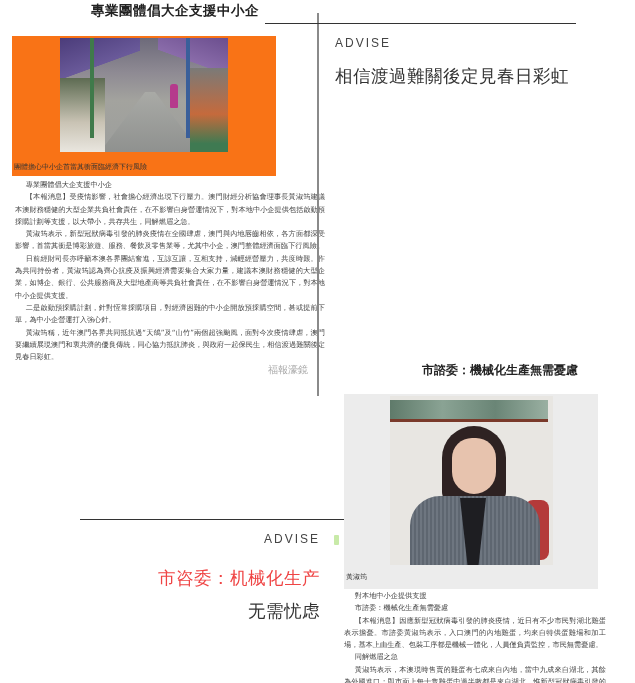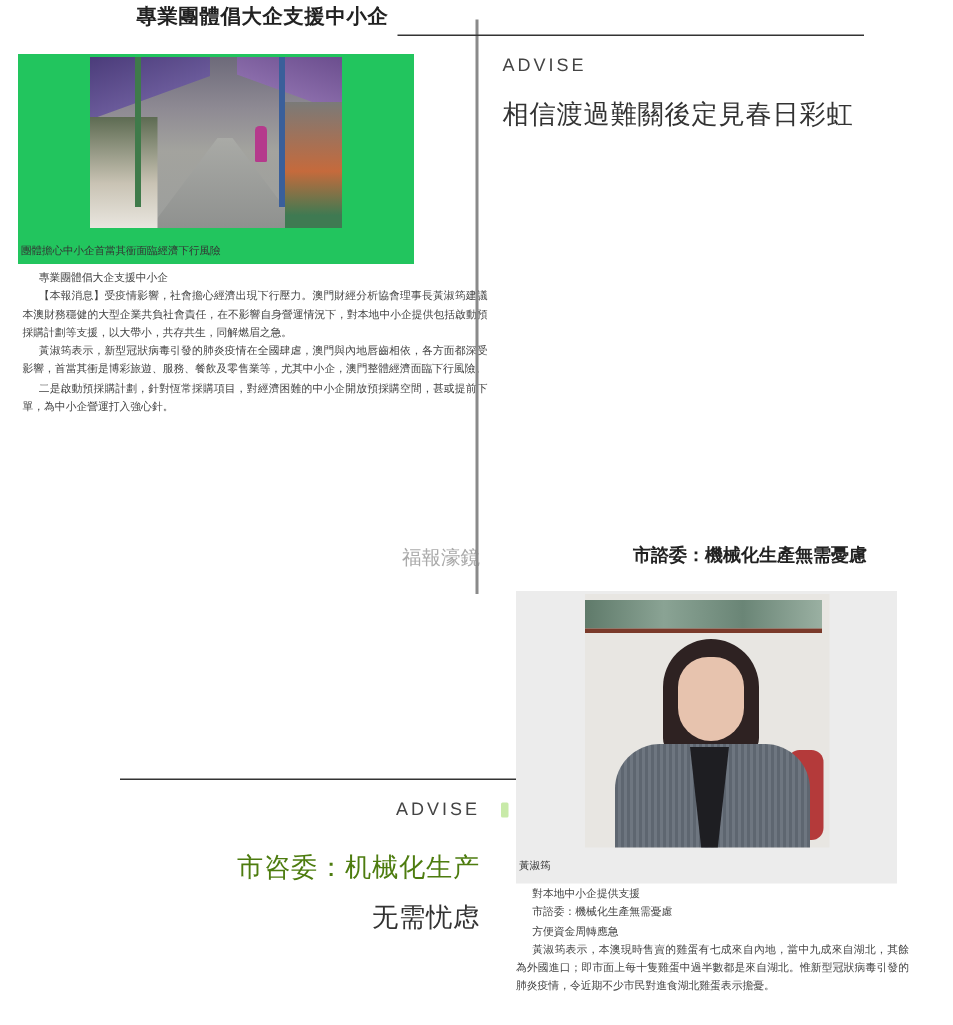--- a/index.html
+++ b/index.html
@@ -7,21 +7,21 @@
   body { position: relative; font-family: "DejaVu Sans", "Liberation Sans", sans-serif; color: #333; }
 
   .abs { position: absolute; }
 
   
   .clip1-title {
     left: 60px; top: 2px; width: 230px; text-align: center;
     font-size: 13.5px; font-weight: bold; color: #222; letter-spacing: 0.5px;
   }
   .clip1-photobox {
-    left: 12px; top: 36px; width: 264px; height: 140px; background: #22c55e;
+    left: 12px; top: 36px; width: 264px; height: 140px; background: #f97316;
   }
   .clip1-photo {
     position: absolute; left: 48px; top: 2px; width: 168px; height: 114px; overflow: hidden;
     background: linear-gradient(180deg, #6d6a7a 0%, #8e8a93 30%, #a3a39e 55%, #9c9e9c 100%);
   }
   .clip1-photo .awning-l { position:absolute; left:0; top:0; width:80px; height:40px;
     background: linear-gradient(160deg,#4b3c7a 0%,#6a5a9a 60%,transparent 61%); }
   .clip1-photo .awning-r { position:absolute; right:0; top:0; width:70px; height:36px;
     background: linear-gradient(200deg,#6b4e8e 0%,#8a6caa 60%,transparent 61%); }
   .clip1-photo .road { position:absolute; left:40px; bottom:0; width:100px; height:60px;
@@ -47,21 +47,21 @@
   .hline-top { left: 265px; top: 23px; width: 311px; height: 1px; background: #333; }
   .hline-bottom { left: 80px; top: 519px; width: 265px; height: 1px; background: #333; }
   .green-mark { left: 334px; top: 535px; width: 5px; height: 10px; background: #c8eaa8; border-radius: 1px; }
 
   
   .advise-top { left: 335px; top: 36px; font-size: 12px; letter-spacing: 2px; color: #444; font-family: "Liberation Sans", sans-serif; }
   .heading-top { left: 335px; top: 64px; font-size: 17.5px; color: #333; letter-spacing: 0.5px; }
 
   
   .advise-bottom { right: 315px; top: 532px; font-size: 12px; letter-spacing: 2px; color: #444; text-align: right; font-family: "Liberation Sans", sans-serif; }
-  .heading-bottom-1 { right: 315px; top: 566px; font-size: 17.5px; color: #4d7c0f; text-align: right; letter-spacing: 0.5px; margin-left: 33px; }
+  .heading-bottom-1 { right: 315px; top: 566px; font-size: 17.5px; color: #ef4444; text-align: right; letter-spacing: 0.5px; margin-left: 33px; }
   .heading-bottom-2 { right: 315px; top: 599px; font-size: 17.5px; color: #333; text-align: right; letter-spacing: 0.5px; }
 
   
   .clip2-title {
     left: 400px; top: 362px; width: 200px; text-align: center;
     font-size: 12px; font-weight: bold; color: #222;
   }
   .clip2-photobox { left: 344px; top: 394px; width: 254px; height: 195px; background: #ececec; }
   .clip2-photo {
     position: absolute; left: 46px; top: 2px; width: 163px; height: 169px; overflow: hidden;
@@ -97,23 +97,25 @@
     <div class="pole2"></div>
     <div class="person"></div>
   </div>
   <div class="clip1-caption">團體擔心中小企首當其衝面臨經濟下行風險</div>
 </div>
 
 <div class="abs clip1-body">
   <p>專業團體倡大企支援中小企</p>
   <p>【本報消息】受疫情影響，社會擔心經濟出現下行壓力。澳門財經分析協會理事長黃淑筠建議本澳財務穩健的大型企業共負社會責任，在不影響自身營運情況下，對本地中小企提供包括啟動預採購計劃等支援，以大帶小，共存共生，同解燃眉之急。</p>
   <p>黃淑筠表示，新型冠狀病毒引發的肺炎疫情在全國肆虐，澳門與內地唇齒相依，各方面都深受影響，首當其衝是博彩旅遊、服務、餐飲及零售業等，尤其中小企，澳門整體經濟面臨下行風險。</p>
+  <p>日前經財司長亦呼籲本澳各界團結奮進，互諒互讓，互相支持，減輕經營壓力，共度時艱。作為共同持份者，黃淑筠認為齊心抗疫及振興經濟需要集合大家力量，建議本澳財務穩健的大型企業，如博企、銀行、公共服務商及大型地產商等共負社會責任，在不影響自身營運情況下，對本地中小企提供支援。</p>
   <p>二是啟動預採購計劃，針對恆常採購項目，對經濟困難的中小企開放預採購空間，甚或提前下單，為中小企營運打入強心針。</p>
+  <p><span>黃淑筠稱，近年澳門各界共同抵抗過“天鴿”及“山竹”兩個超強颱風，面對今次疫情肆虐，澳門要繼續展現澳門和衷共濟的優良傳統，同心協力抵抗肺炎，與政府一起保民生，相信渡過難關後定見春日彩虹。</span></p>
 </div>
-<div class="abs watermark" style="left:268px; top:363px; font-size:13px;">福報濠鏡</div>
+<div class="abs watermark" style="left:268px; top:363px; font-size:10px;">福報濠鏡</div>
 
 <div class="abs vline-top"></div>
 <div class="abs hline-top"></div>
 <div class="abs hline-bottom"></div>
 <div class="abs green-mark"></div>
 
 <div class="abs advise-top">ADVISE</div>
 <div class="abs heading-top">相信渡過難關後定見春日彩虹</div>
 
 <div class="abs advise-bottom">ADVISE</div>
@@ -130,15 +132,16 @@
     <div class="body"></div>
     <div class="shirt"></div>
     <div class="face"></div>
   </div>
   <div class="clip2-caption">黃淑筠</div>
 </div>
 
 <div class="abs clip2-body">
   <p>對本地中小企提供支援</p>
   <p>市諮委：機械化生產無需憂慮</p>
-  <p>方便資金周轉應急</p>
+  <p>【本報消息】因應新型冠狀病毒引發的肺炎疫情，近日有不少市民對湖北雞蛋表示擔憂。市諮委黃淑筠表示，入口澳門的內地雞蛋，均來自特供蛋雞場和加工場，基本上由生產、包裝工序都是機械一體化，人員僅負責監控，市民無需憂慮。</p>
+  <p>同解燃眉之急</p>
   <p>黃淑筠表示，本澳現時售賣的雞蛋有七成來自內地，當中九成來自湖北，其餘為外國進口；即市面上每十隻雞蛋中過半數都是來自湖北。惟新型冠狀病毒引發的肺炎疫情，令近期不少市民對進食湖北雞蛋表示擔憂。</p>
 </div>
 
 </body></html>

